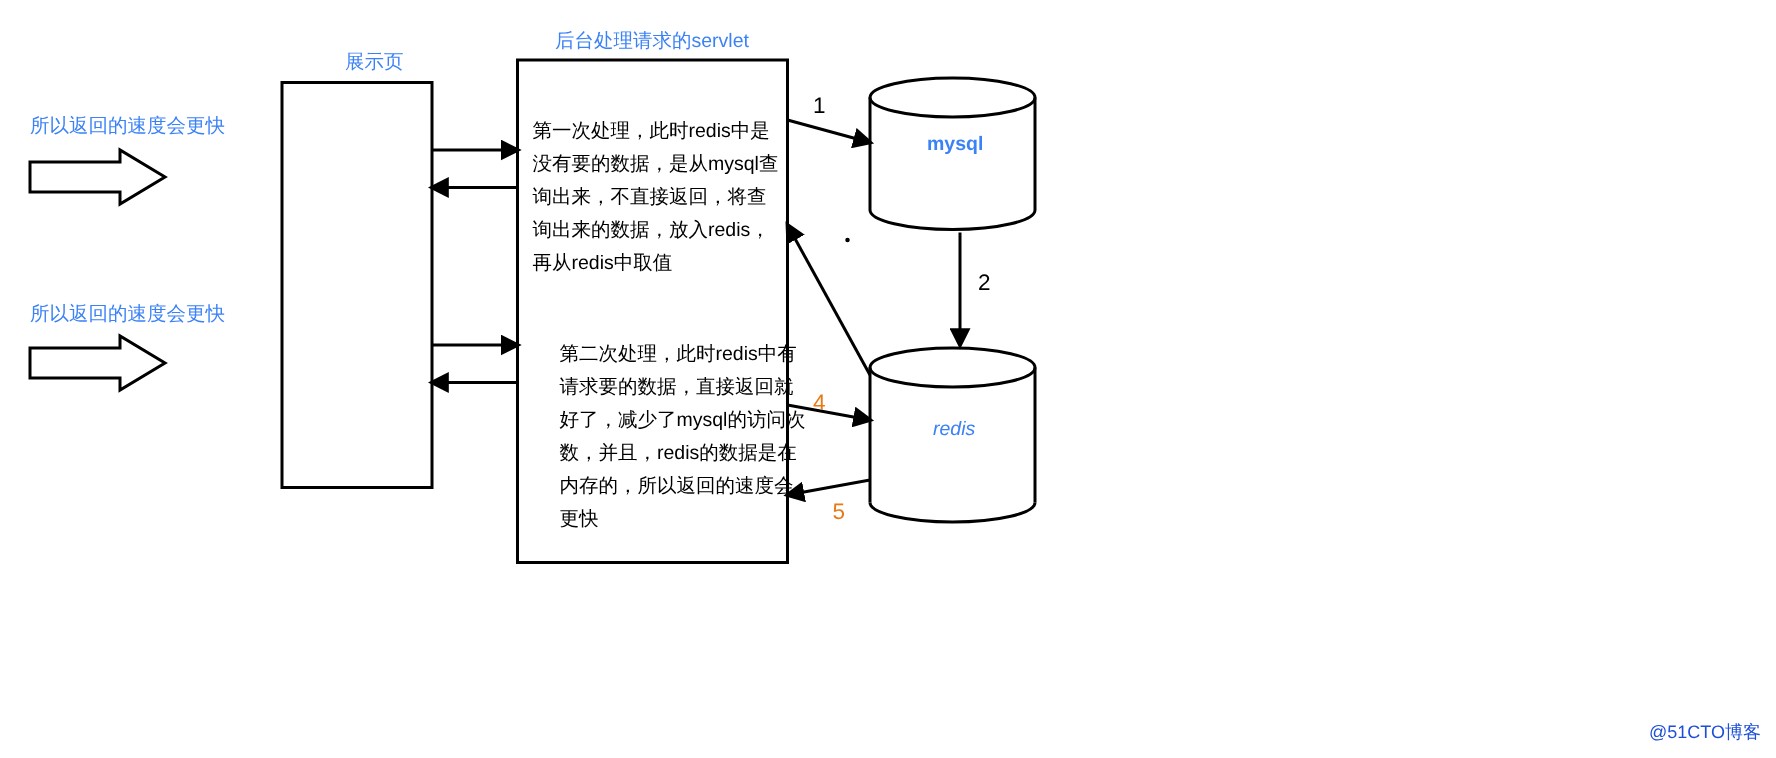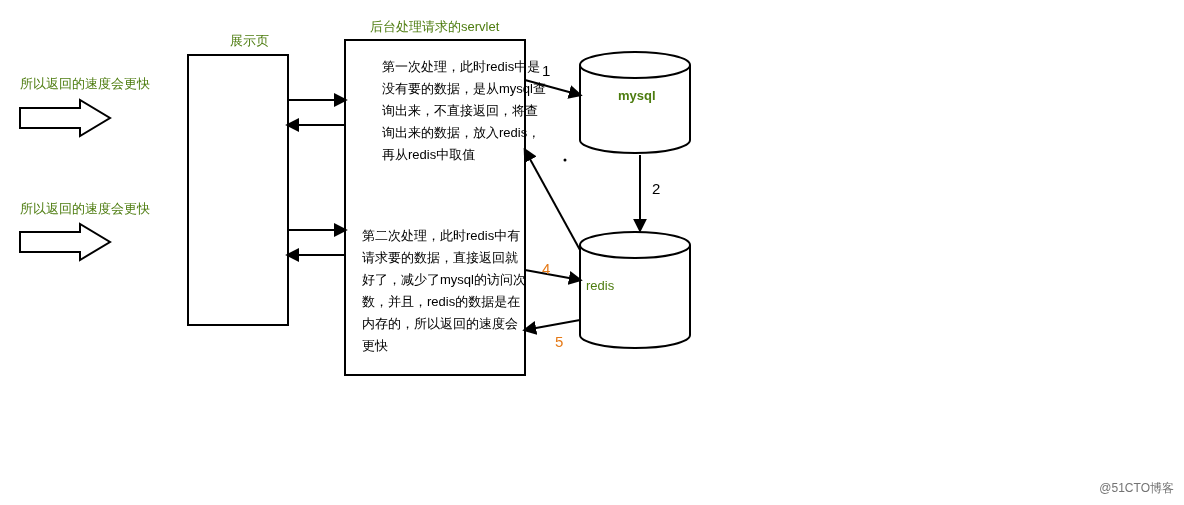--- a/index.html
+++ b/index.html
@@ -7,42 +7,42 @@
       width: 1184px;
       height: 505px;
       position: relative;
       font-family: "Microsoft YaHei", SimSun, sans-serif;
       font-size: 13px;
       background: #fff;
       overflow: hidden;
     }
     .label {
       position: absolute;
-      color: #4d7c0f;
+      color: #3b82f6;
       white-space: nowrap;
     }
     .textbox {
       position: absolute;
       color: #000;
       line-height: 1.7;
       font-size: 13px;
     }
     svg.canvas {
       position: absolute;
       top: 0;
       left: 0;
       width: 1184px;
       height: 505px;
       pointer-events: none;
     }
     .watermark {
       position: absolute;
       right: 10px;
       bottom: 8px;
-      color: #737373;
+      color: #1d4ed8;
       font-size: 12px;
       font-family: Arial, sans-serif;
       pointer-events: none;
     }
     .num {
       position: absolute;
       font-size: 15px;
     }
   </style>
 </head>
@@ -97,23 +97,23 @@
   <line x1="525" y1="270" x2="580" y2="280" stroke="#000" stroke-width="2" marker-end="url(#arrow)"></line>
 
   <line x1="580" y1="320" x2="525" y2="330" stroke="#000" stroke-width="2" marker-end="url(#arrow)"></line>
 </svg>
 
 <div class="label" style="left:230px; top:32px;">展示页</div>
 <div class="label" style="left:370px; top:18px;">后台处理请求的servlet</div>
 <div class="label" style="left:20px; top:75px;">所以返回的速度会更快</div>
 <div class="label" style="left:20px; top:200px;">所以返回的速度会更快</div>
 <div class="label" style="left:618px; top:88px;font-weight:bold;">mysql</div>
-<div class="label" style="left:586px; top:278px;">redis</div>
+<div class="label" style="left:622px; top:278px;font-style:italic;">redis</div>
 
-<div class="textbox" style="left:355px; top:56px; width:165px;margin-left:27px;">第一次处理，此时redis中是没有要的数据，是从mysql查询出来，不直接返回，将查询出来的数据，放入redis，再从redis中取值</div>
-<div class="textbox" style="left:362px; top:225px; width:165px;">第二次处理，此时redis中有请求要的数据，直接返回就好了，减少了mysql的访问次数，并且，redis的数据是在内存的，所以返回的速度会更快</div>
+<div class="textbox" style="left:355px; top:76px; width:165px;">第一次处理，此时redis中是没有要的数据，是从mysql查询出来，不直接返回，将查询出来的数据，放入redis，再从redis中取值</div>
+<div class="textbox" style="left:373px; top:225px; width:165px;">第二次处理，此时redis中有请求要的数据，直接返回就好了，减少了mysql的访问次数，并且，redis的数据是在内存的，所以返回的速度会更快</div>
 
 <div class="num" style="left:542px; top:62px; color:#000;">1</div>
 <div class="num" style="left:652px; top:180px; color:#000;">2</div>
 <div class="num" style="left:542px; top:260px; color:#e67a17;">4</div>
 <div class="num" style="left:555px; top:333px; color:#e67a17;">5</div>
 
 <div class="watermark">@51CTO博客</div>
 
 </body></html>

